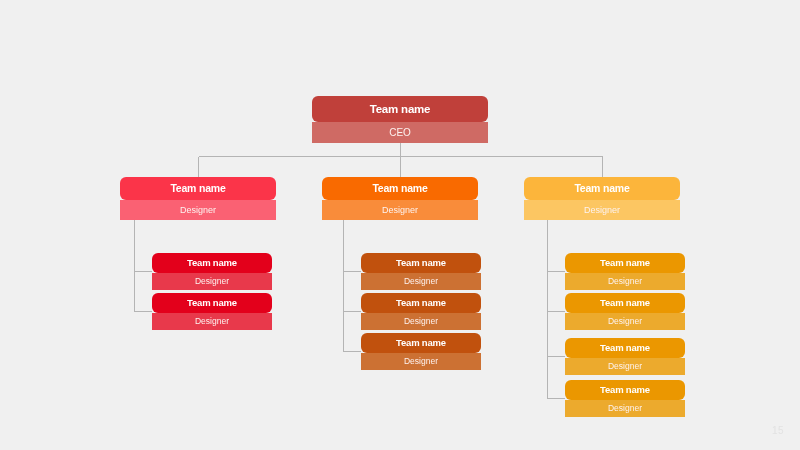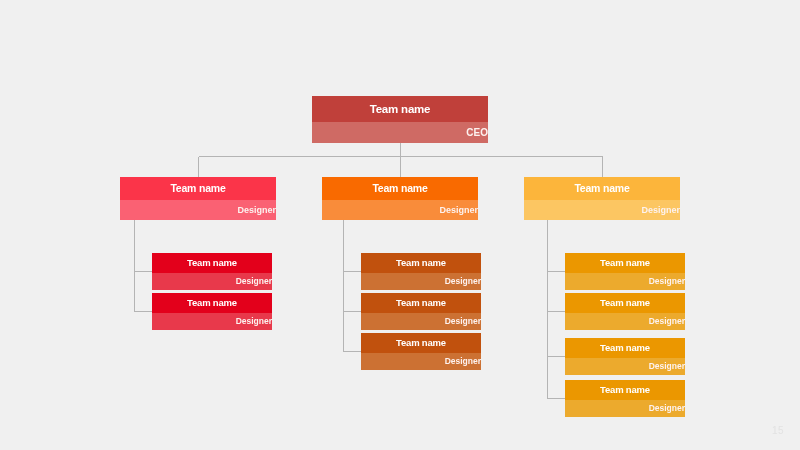--- a/index.html
+++ b/index.html
@@ -32,27 +32,28 @@
     overflow: hidden;
   }
   .node-title {
     width: 100%;
     box-sizing: border-box;
     text-align: center;
     color: #ffffff;
     font-weight: bold;
     letter-spacing: -0.2px;
     white-space: nowrap;
+    border-radius: 6px;
   }
   .node-sub {
     width: 100%;
     box-sizing: border-box;
-    text-align: right;
+    text-align: center;
     color: #fdf2ef;
-    font-weight: bold;
+    font-weight: normal;
     white-space: nowrap;
   }
   
   .level-root .node-title {
     height: 26px;
     line-height: 26px;
     font-size: 11.5px;
   }
   .level-root .node-sub {
     height: 21px;

